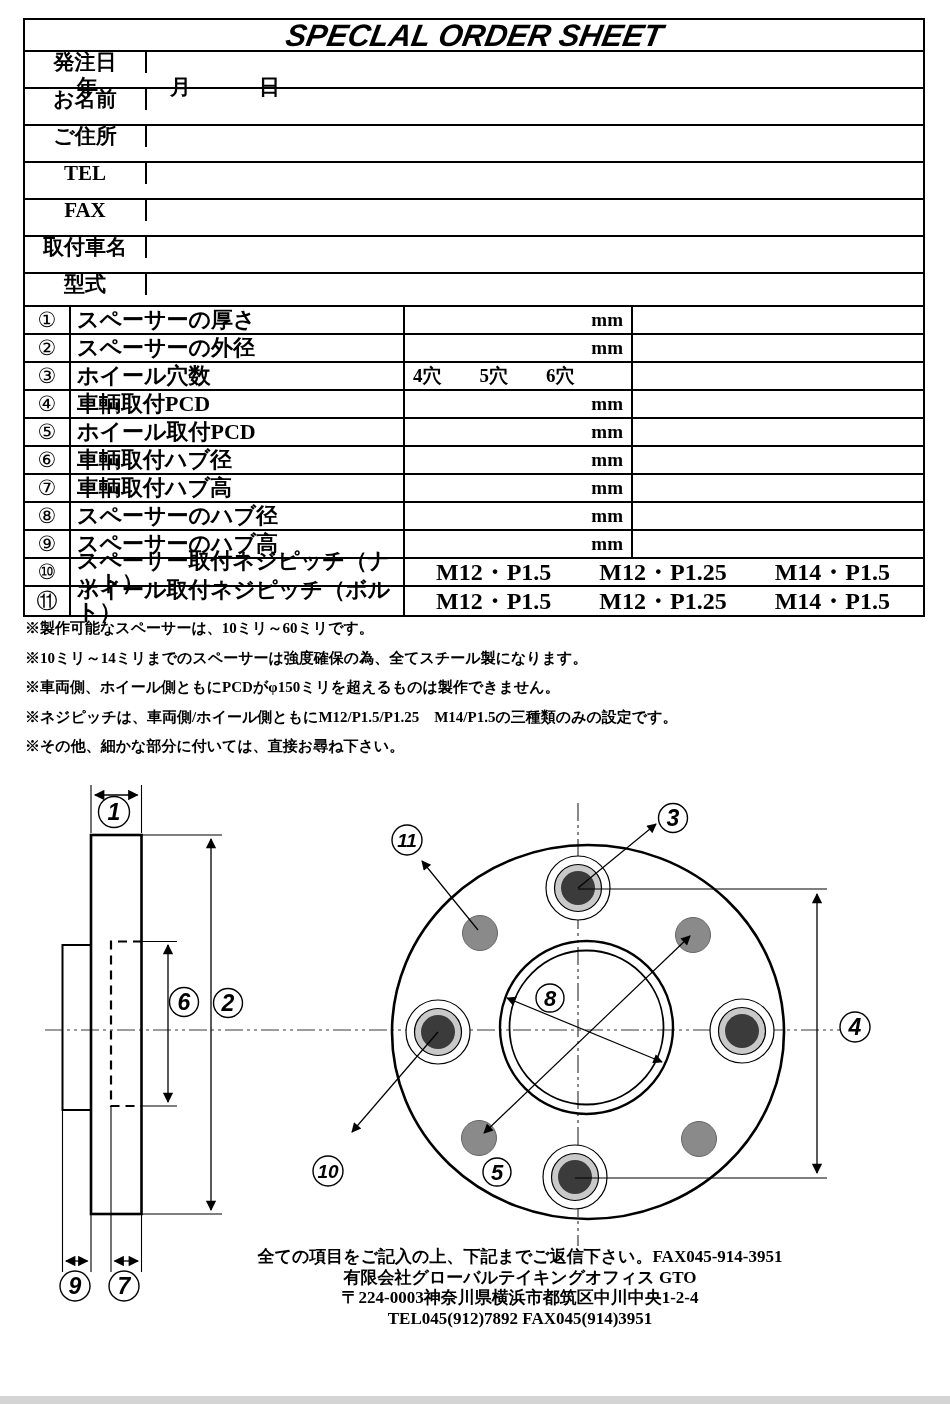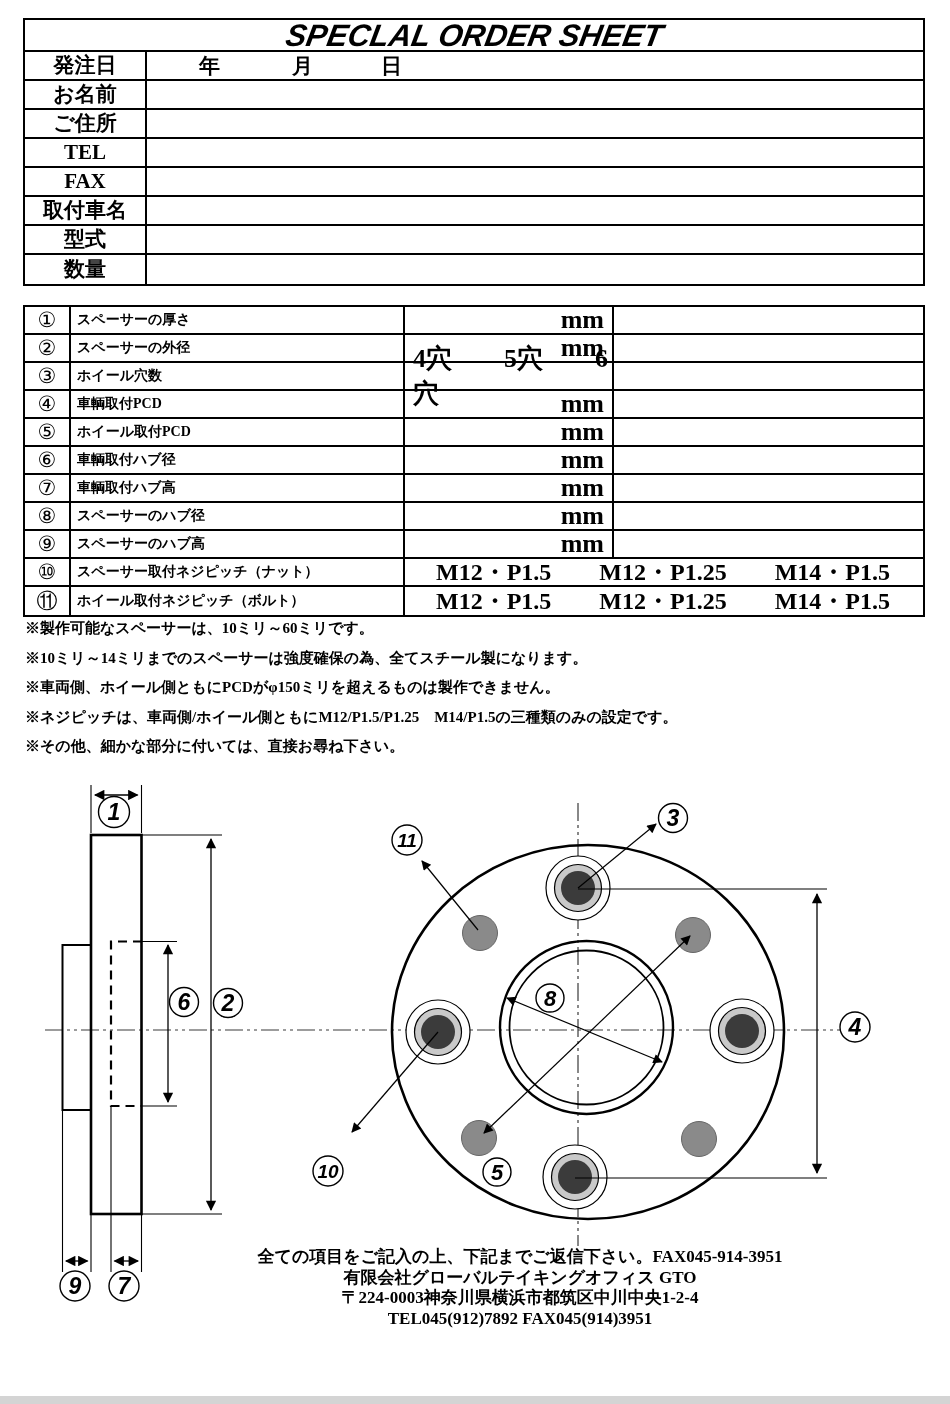--- a/index.html
+++ b/index.html
@@ -5,38 +5,38 @@
   html,body{margin:0;padding:0;background:#fff;}
   .page{position:relative;width:950px;height:1404px;background:#ffffff;overflow:hidden;
         font-family:"Liberation Serif", serif;color:#000;}
   *{box-sizing:border-box;}
 
   
   .t1{position:absolute;left:23px;top:18px;width:902px;border:2px solid #000;background:#fff;}
   .t1-title{height:32px;border-bottom:2px solid #000;display:flex;align-items:center;justify-content:center;}
   .t1-title span{display:inline-block;transform:skewX(-10deg);font-family:"Liberation Sans",sans-serif;
         font-weight:bold;font-style:italic;font-size:31px;letter-spacing:0px;line-height:1;}
-  .t1-row{display:flex;height:29px;border-bottom:2px solid #000;}
+  .t1-row{display:flex;height:37px;border-bottom:2px solid #000;flex-direction:column;}
   .t1-row:last-child{border-bottom:none;}
   .t1-label{width:122px;border-right:2px solid #000;display:flex;align-items:center;justify-content:center;
         font-weight:bold;font-size:21px;line-height:1;}
   .t1-value{flex:1;display:flex;align-items:center;font-weight:bold;font-size:21px;}
   .t1-date span{display:inline-block;}
   .dp1{margin-left:52px;} .dp2{margin-left:72px;} .dp3{margin-left:68px;}
 
   
   .t2{position:absolute;left:23px;top:305px;width:902px;border:2px solid #000;background:#fff;}
   .t2-row{display:flex;height:28px;border-bottom:2px solid #000;}
   .t2-row:last-child{border-bottom:none;}
   .c-num{width:46px;border-right:2px solid #000;display:flex;align-items:center;justify-content:center;
         font-size:21px;line-height:1;}
   .c-label{width:334px;border-right:2px solid #000;display:flex;align-items:center;padding-left:6px;
-        font-weight:bold;font-size:14px;line-height:1;}
-  .c-val{width:209px;border-right:2px solid #000;display:flex;align-items:center;
-        font-weight:bold;font-size:26px;}
+        font-weight:bold;font-size:22px;line-height:1;}
+  .c-val{width:228px;border-right:2px solid #000;display:flex;align-items:center;
+        font-weight:bold;font-size:19px;}
   .c-val.mm{justify-content:flex-end;padding-right:8px;}
   .c-val.holes{justify-content:flex-start;padding-left:8px;}
   .c-rest{flex:1;}
   .c-val.span{width:516px;border-right:none;justify-content:center;font-size:24px;}
 
   
   .notes{position:absolute;left:25px;top:621px;width:880px;}
   .notes p{margin:0 0 14.5px 0;font-weight:bold;font-size:15px;line-height:1;}
 
   

